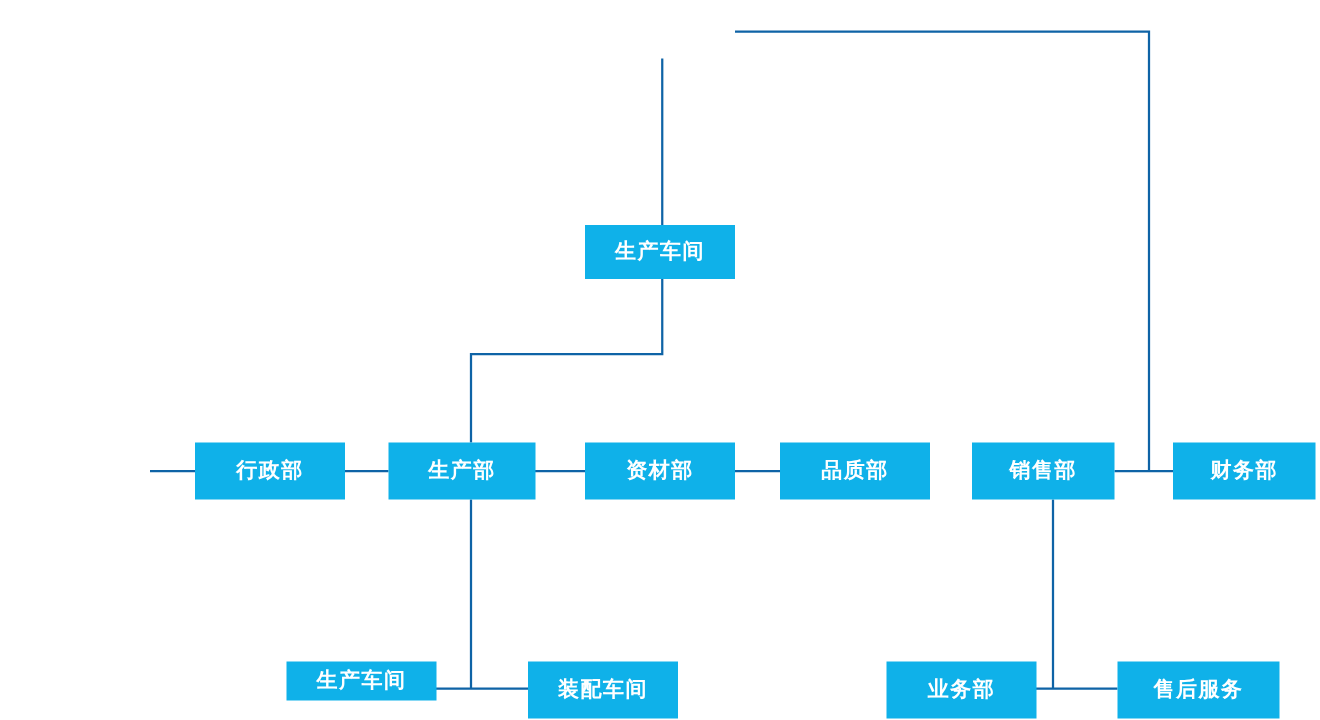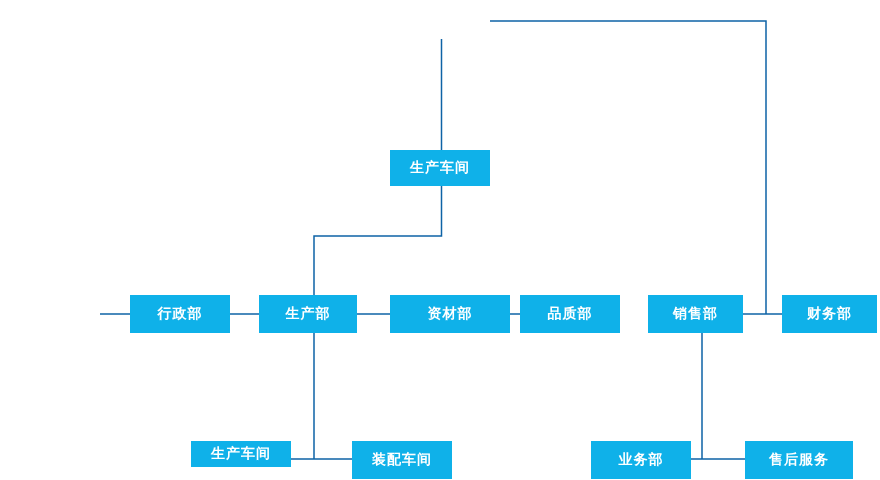--- a/index.html
+++ b/index.html
@@ -41,21 +41,21 @@
   }
   .node.dark { background: var(--dark-color, #0e63a6); font-size: 15px; }
   .node.cyan { background: var(--cyan-color, #0fb1e9); }
 
   
   .n-gm   { left: 393px; top: 5px;   width: 97px;  height: 34px; }
   .n-dgm  { left: 390px; top: 150px; width: 100px; height: 36px; }
   .n-tech { left: 0px;   top: 295px; width: 100px; height: 38px; }
   .n-adm  { left: 130px; top: 295px; width: 100px; height: 38px; }
   .n-prod { left: 259px; top: 295px; width: 98px;  height: 38px; }
-  .n-mat  { left: 390px; top: 295px; width: 120px; height: 38px; }
+  .n-mat  { left: 390px; top: 295px; width: 100px; height: 38px; }
   .n-qual { left: 520px; top: 295px; width: 100px; height: 38px; }
   .n-sale { left: 648px; top: 295px; width: 95px;  height: 38px; }
   .n-fin  { left: 782px; top: 295px; width: 95px;  height: 38px; }
   .n-pw   { left: 191px; top: 441px; width: 100px; height: 26px; }
   .n-aw   { left: 352px; top: 441px; width: 100px; height: 38px; }
   .n-biz  { left: 591px; top: 441px; width: 100px; height: 38px; }
   .n-as   { left: 745px; top: 441px; width: 108px; height: 38px; }
 </style>
 </head>
 <body style="background: rgb(255, 255, 255);">

